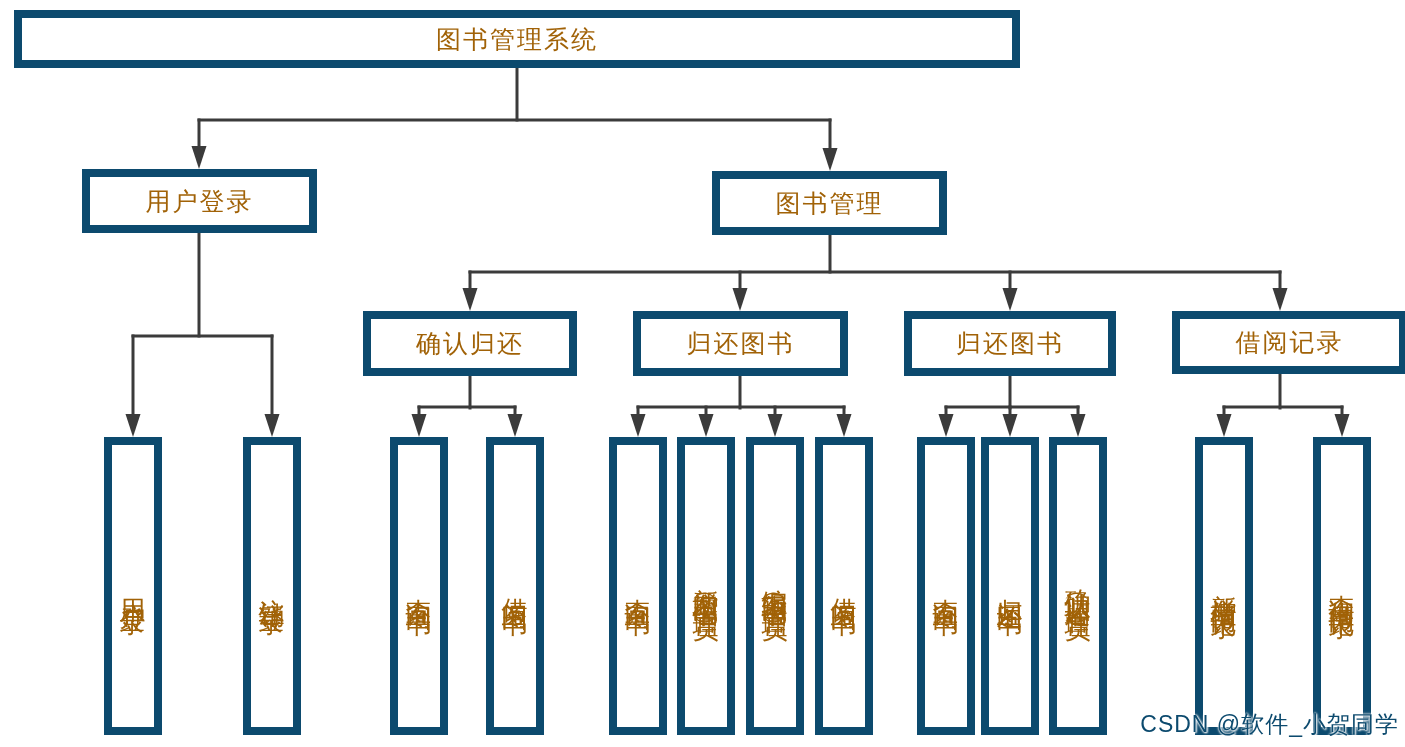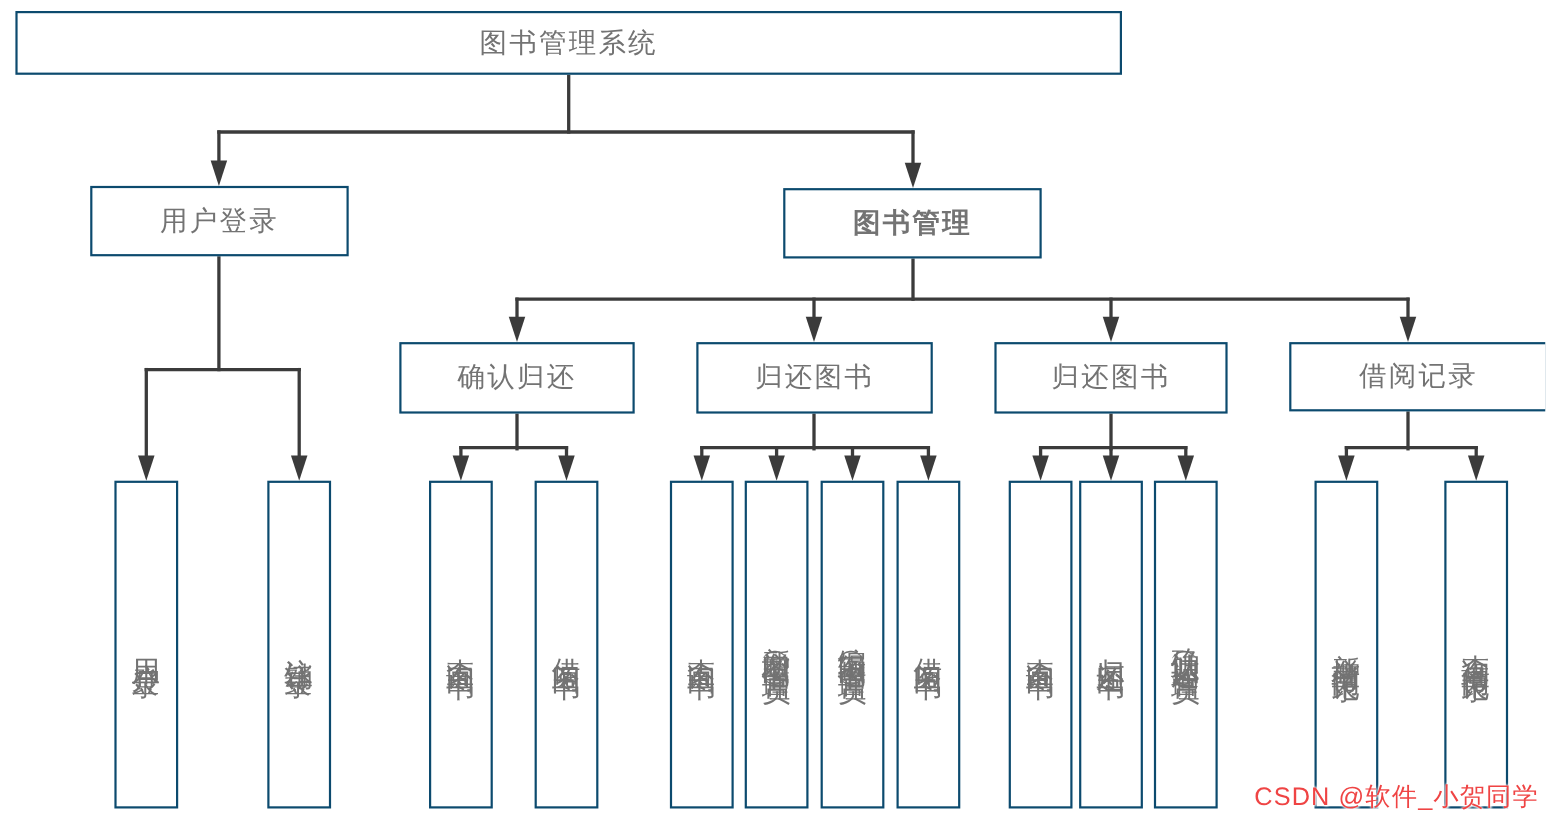--- a/index.html
+++ b/index.html
@@ -18,25 +18,25 @@
   svg.connectors {
     position: absolute;
     left: 0; top: 0;
     width: 1405px; height: 747px;
     z-index: 1;
   }
   .node {
     position: absolute;
     box-sizing: border-box;
     background: #ffffff;
-    border: 2px solid #0c4a6e;
+    border: 8px solid #0c4a6e;
     display: flex;
     align-items: center;
     justify-content: center;
-    color: #737373;
+    color: #a16207;
     z-index: 2;
     line-height: 1.15;
     white-space: nowrap;
   }
   .hnode {
     font-size: 25px;
     letter-spacing: 2px;
   }
   .leaf {
     writing-mode: vertical-rl;
@@ -45,21 +45,21 @@
     letter-spacing: 4px;
     line-height: 1;
   }
   .watermark {
     position: absolute;
     right: 6px;
     bottom: 7px;
     z-index: 10;
     font-size: 23px;
     letter-spacing: 1px;
-    color: #ef4444;
+    color: #0c4a6e;
     text-shadow: 0 0 3px #ffffff, 0 0 2px #ffffff, 1px 1px 2px #ffffff;
   }
 </style>
 </head>
 <body>
 
 <div class="canvas">
 
   <svg class="connectors" viewBox="0 0 1405 747" xmlns="http://www.w3.org/2000/svg" fill="none" stroke="#3b3b3b" stroke-width="3" stroke-linecap="square">
 
@@ -119,21 +119,21 @@
     <path d="M1224 407 L1342 407"></path>
     <path d="M1224 407 L1224 415"></path>
       <polygon points="1216.5,414 1231.5,414 1224,437" fill="#3b3b3b" stroke="none"></polygon>
     <path d="M1342 407 L1342 415"></path>
       <polygon points="1334.5,414 1349.5,414 1342,437" fill="#3b3b3b" stroke="none"></polygon>
   </svg>
 
   <div class="node hnode" style="left:14px; top:10px; width:1006px; height:58px;">图书管理系统</div>
 
   <div class="node hnode" style="left:82px; top:169px; width:235px; height:64px;">用户登录</div>
-  <div class="node hnode" style="left:712px; top:171px; width:235px; height:64px;font-weight:bold;">图书管理</div>
+  <div class="node hnode" style="left:712px; top:171px; width:235px; height:64px;">图书管理</div>
 
   <div class="node hnode" style="left:363px; top:311px; width:214px; height:65px;">确认归还</div>
   <div class="node hnode" style="left:633px; top:311px; width:215px; height:65px;">归还图书</div>
   <div class="node hnode" style="left:904px; top:311px; width:212px; height:65px;">归还图书</div>
   <div class="node hnode" style="left:1172px; top:311px; width:235px; height:63px;">借阅记录</div>
 
   <div class="node leaf" style="left:104px; top:437px; width:58px; height:298px;">用户登录</div>
   <div class="node leaf" style="left:243px; top:437px; width:58px; height:298px;">注销登录</div>
 
   <div class="node leaf" style="left:390px; top:437px; width:58px; height:298px;">查询图书</div>

